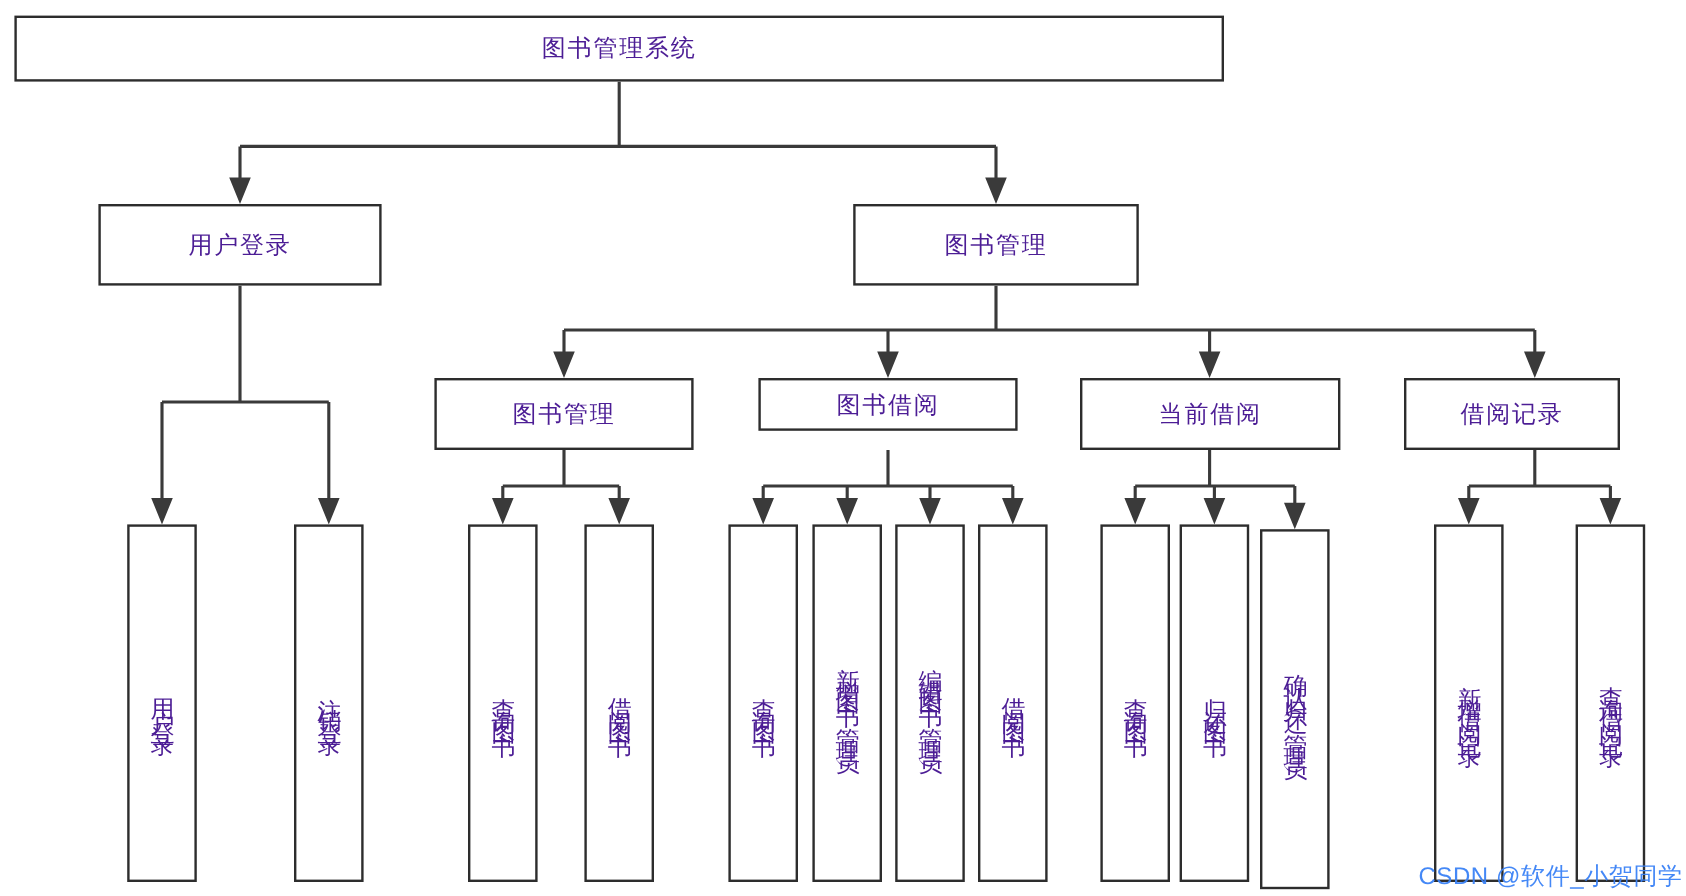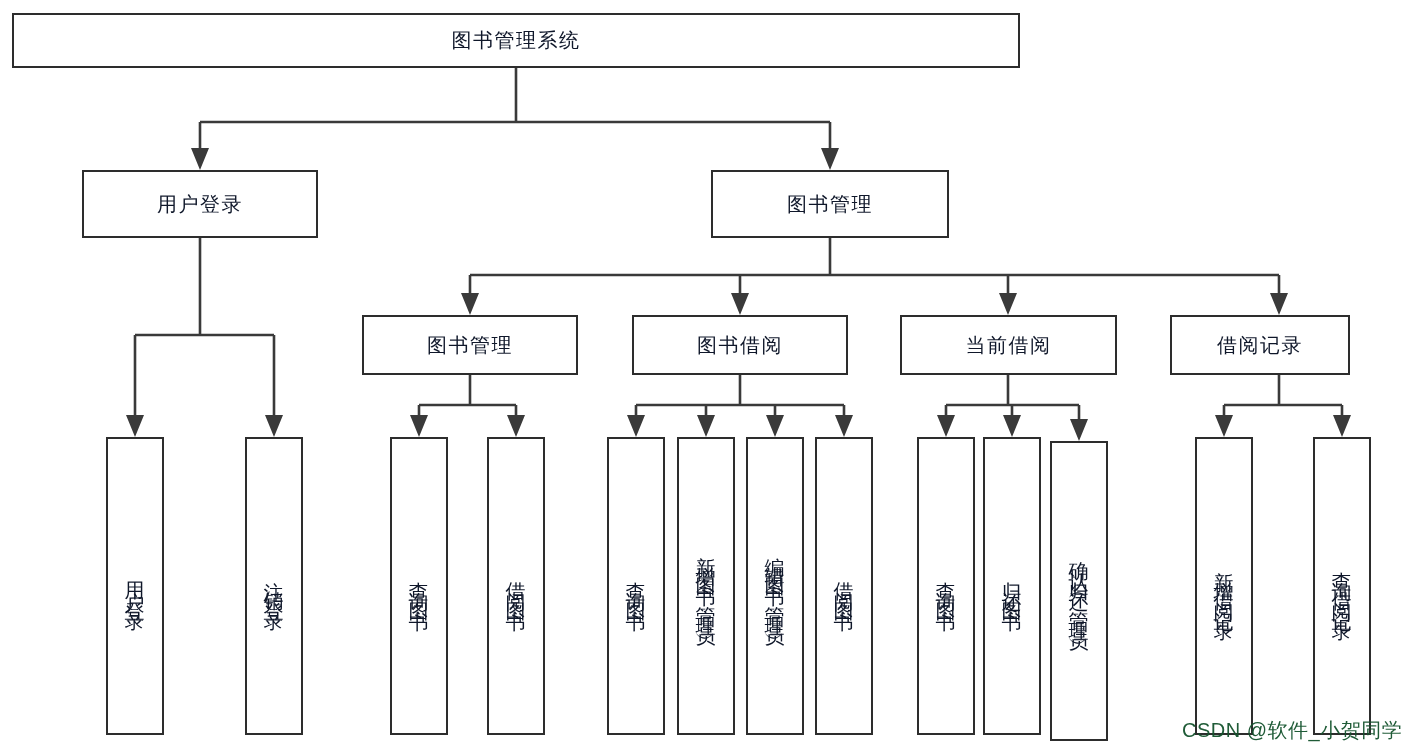--- a/index.html
+++ b/index.html
@@ -4,31 +4,31 @@
 <style>
   html,body { margin:0; padding:0; background:#ffffff; }
   .stage {
     position:relative; width:1405px; height:747px; background:#ffffff;
     font-family:"Liberation Sans","DejaVu Sans",sans-serif;
     overflow:hidden;
   }
   .connector-layer { position:absolute; left:0; top:0; width:1405px; height:747px; }
   .box {
     position:absolute; box-sizing:border-box; background:#ffffff;
-    border:2.5px solid #2d2d2d; color:#0f172a;
+    border:2.5px solid #2d2d2d; color:#4c1d95;
     display:flex; align-items:center; justify-content:center;
   }
   .box.h .label { font-size:20px; letter-spacing:1.5px; white-space:nowrap; }
   .box.v .label {
     writing-mode:vertical-rl; text-orientation:mixed;
     font-size:20px; line-height:1; letter-spacing:10px; white-space:nowrap;
   }
   .watermark {
     position:absolute; left:1182px; top:717px; z-index:5;
-    font-size:20px; color:#14532d; opacity:0.95; white-space:nowrap;
+    font-size:20px; color:#3b82f6; opacity:0.95; white-space:nowrap;
     letter-spacing:0.5px;
   }
 </style>
 </head>
 <body>
 
 <div class="stage">
 
   <svg class="connector-layer" width="1405" height="747" viewBox="0 0 1405 747" aria-hidden="true">
     <path fill="none" stroke="#3a3a3a" stroke-width="2.6" d="M516,68 V122 M200,122 H830 M200,122 V152 M830,122 V152
@@ -57,21 +57,21 @@
   <div class="box h" style="left:82px; top:170px; width:236px; height:68px;">
     <span class="label">用户登录</span>
   </div>
   <div class="box h" style="left:711px; top:170px; width:238px; height:68px;font-family:Liberation Mono, monospace;">
     <span class="label">图书管理</span>
   </div>
 
   <div class="box h" style="left:362px; top:315px; width:216px; height:60px;">
     <span class="label">图书管理</span>
   </div>
-  <div class="box h" style="left:632px; top:315px; width:216px; height:60px;">
+  <div class="box h" style="left:632px; top:315px; width:216px; height:44px;">
     <span class="label">图书借阅</span>
   </div>
   <div class="box h" style="left:900px; top:315px; width:217px; height:60px;">
     <span class="label">当前借阅</span>
   </div>
   <div class="box h" style="left:1170px; top:315px; width:180px; height:60px;">
     <span class="label">借阅记录</span>
   </div>
 
   <div class="box v" style="left:106px; top:437px; width:58px; height:298px;">

